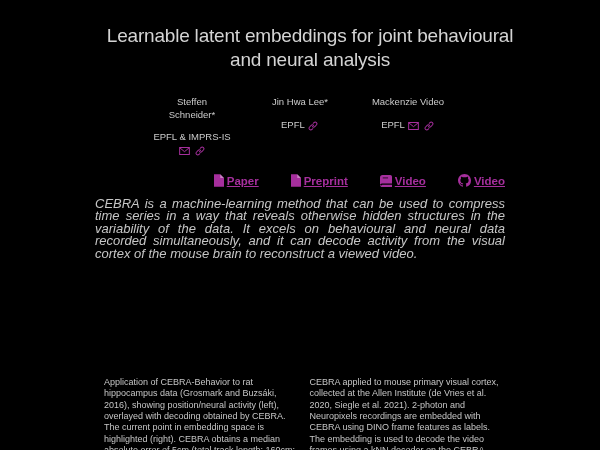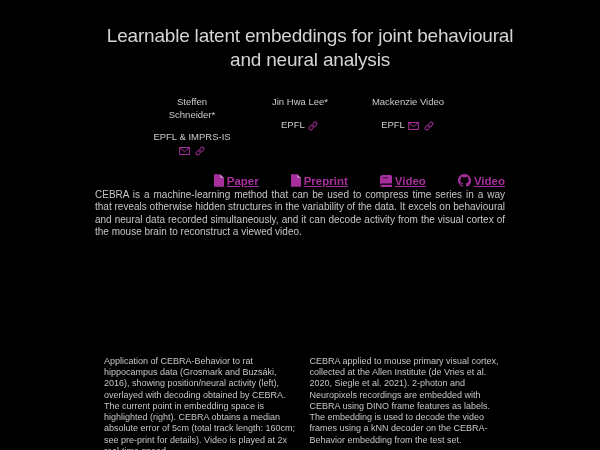--- a/index.html
+++ b/index.html
@@ -35,22 +35,22 @@
   .links { display: flex; justify-content: flex-end; gap: 32px; margin-top: 17px; }
   .res-link {
     color: #a62f9d; font-size: 11.5px; font-weight: 700;
     display: flex; align-items: center; gap: 3px; text-decoration: none;
   }
   .res-link .lbl { text-decoration: underline; }
   .res-link svg { display: block; }
 
   
   .intro {
-    margin-top: 2px; font-size: 10px; line-height: 12.4px;
-    color: #c6c6c6; text-align: justify;
+    margin-top: 11px; font-size: 13px; line-height: 12.4px;
+    color: #c6c6c6; text-align: justify; font-style: italic;
   }
 
   
   .videos { display: flex; gap: 8px; height: 112px; margin-top: 4px; }
   .video { flex: 1; background: #000; }
 
   
   .captions { display: flex; gap: 10px; margin-top: 1px; }
   .caption { flex: 1; font-size: 9px; line-height: 11.3px; color: #c6c6c6; }
   .caption.left { padding-left: 9px; }

